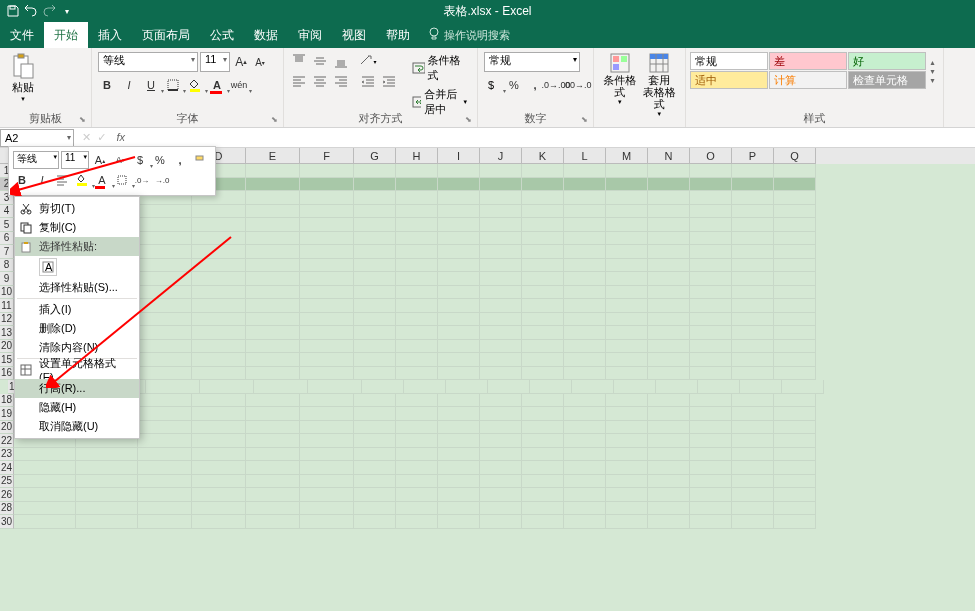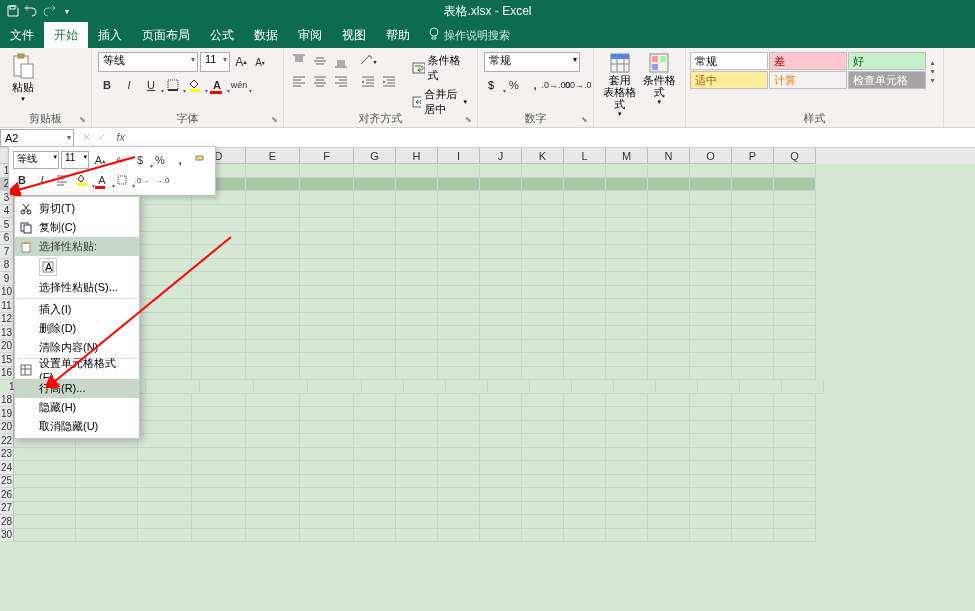--- a/index.html
+++ b/index.html
@@ -281,35 +281,35 @@
     </div>
     <div class="ribbon-group-label">数字</div>
     <div class="ribbon-launcher">⬊</div>
   </div>
 
   <div class="ribbon-group styles-group" style="width:92px;">
     <div style="display:flex;">
       <div class="style-big-btn">
         <svg width="22" height="22" viewBox="0 0 22 22">
             <rect x="2" y="2" width="18" height="18" fill="none" stroke="#888"></rect>
+            <rect x="4" y="4" width="6" height="6" fill="#ff9999"></rect>
+            <rect x="12" y="4" width="6" height="6" fill="#99ff99"></rect>
+            <rect x="4" y="12" width="6" height="6" fill="#9999ff"></rect>
+          </svg>
+        <span>条件格式</span>
+          <span style="font-size:7px;">▾</span>
+      </div>
+      <div class="style-big-btn">
+        <svg width="22" height="22" viewBox="0 0 22 22">
+            <rect x="2" y="2" width="18" height="18" fill="none" stroke="#888"></rect>
             <rect x="2" y="2" width="18" height="5" fill="#4a86e8"></rect>
             <path d="M2 12h18M8 2v18M15 2v18" stroke="#888"></path>
           </svg>
         <span style="white-space:pre-line;">套用
 表格格式</span>
-          <span style="font-size:7px;">▾</span>
-      </div>
-      <div class="style-big-btn">
-        <svg width="22" height="22" viewBox="0 0 22 22">
-            <rect x="2" y="2" width="18" height="18" fill="none" stroke="#888"></rect>
-            <rect x="4" y="4" width="6" height="6" fill="#ff9999"></rect>
-            <rect x="12" y="4" width="6" height="6" fill="#99ff99"></rect>
-            <rect x="4" y="12" width="6" height="6" fill="#9999ff"></rect>
-          </svg>
-        <span>条件格式</span>
           <span style="font-size:7px;">▾</span>
       </div>
     </div>
   </div>
   <div class="cell-styles">
     <div style="display:flex;">
       <div>
         <div class="cell-style-row">
           <div class="cell-style-box cs-normal">常规</div>
           <div class="cell-style-box cs-bad">差</div>
@@ -858,40 +858,20 @@
         <div class="cell" style="width: 42px;"></div>
         <div class="cell" style="width: 42px;"></div>
         <div class="cell" style="width: 42px;"></div>
         <div class="cell" style="width: 42px;"></div>
         <div class="cell" style="width: 42px;"></div>
         <div class="cell" style="width: 42px;"></div>
         <div class="cell" style="width: 42px;"></div>
         <div class="cell" style="width: 42px;"></div>
       </div>
       <div class="grid-row">
-        <div class="row-head" style="height: 13.5px;">27</div>
-        <div class="cell" style="width: 62px;"></div>
-        <div class="cell" style="width: 62px;"></div>
-        <div class="cell" style="width: 54px;"></div>
-        <div class="cell" style="width: 54px;"></div>
-        <div class="cell" style="width: 54px;"></div>
-        <div class="cell" style="width: 54px;"></div>
-        <div class="cell" style="width: 42px;"></div>
-        <div class="cell" style="width: 42px;"></div>
-        <div class="cell" style="width: 42px;"></div>
-        <div class="cell" style="width: 42px;"></div>
-        <div class="cell" style="width: 42px;"></div>
-        <div class="cell" style="width: 42px;"></div>
-        <div class="cell" style="width: 42px;"></div>
-        <div class="cell" style="width: 42px;"></div>
-        <div class="cell" style="width: 42px;"></div>
-        <div class="cell" style="width: 42px;"></div>
-        <div class="cell" style="width: 42px;"></div>
-      </div>
-      <div class="grid-row">
         <div class="row-head" style="height: 13.5px;">28</div>
         <div class="cell" style="width: 62px;"></div>
         <div class="cell" style="width: 62px;"></div>
         <div class="cell" style="width: 54px;"></div>
         <div class="cell" style="width: 54px;"></div>
         <div class="cell" style="width: 54px;"></div>
         <div class="cell" style="width: 54px;"></div>
         <div class="cell" style="width: 42px;"></div>
         <div class="cell" style="width: 42px;"></div>
         <div class="cell" style="width: 42px;"></div>

